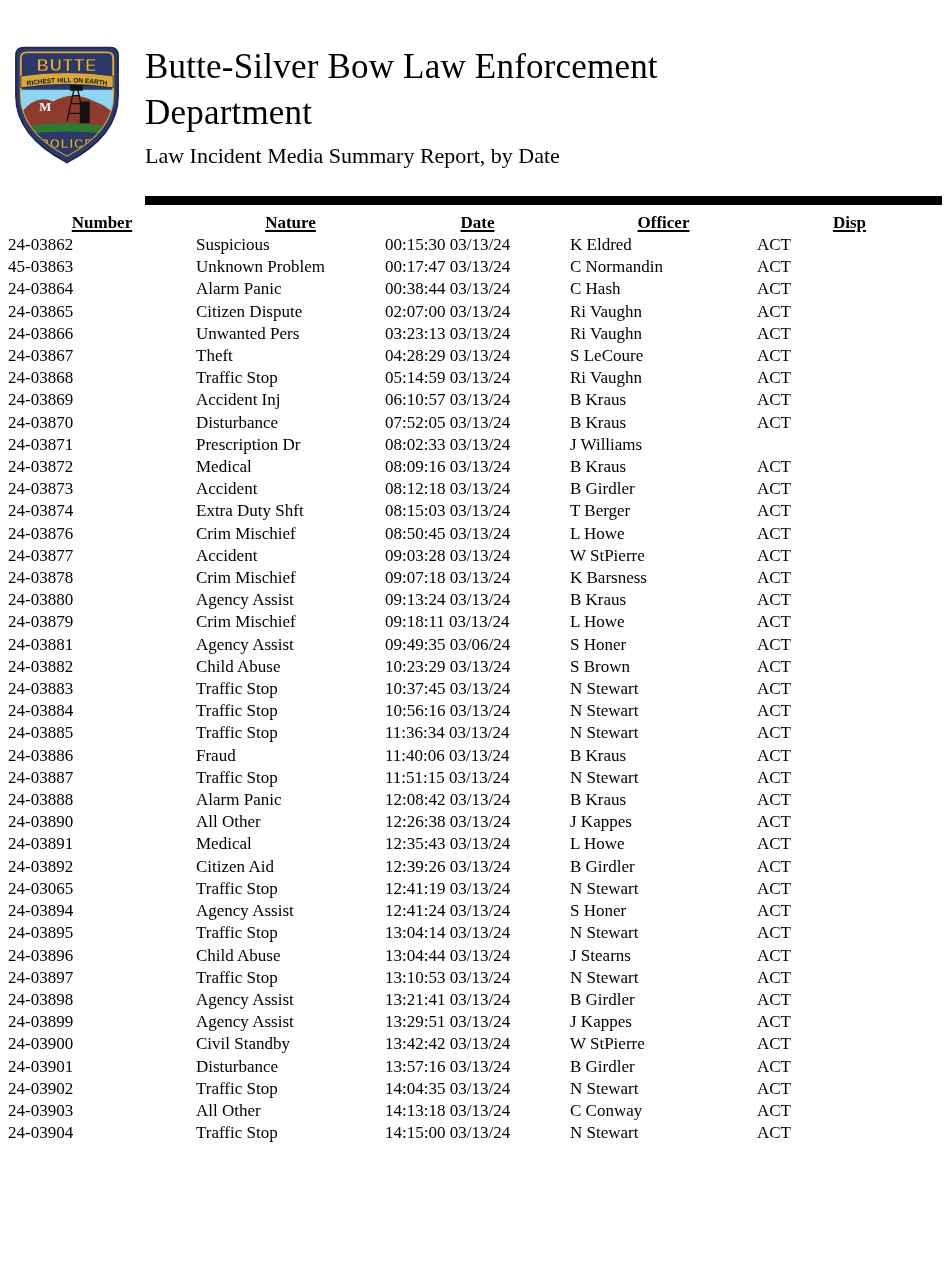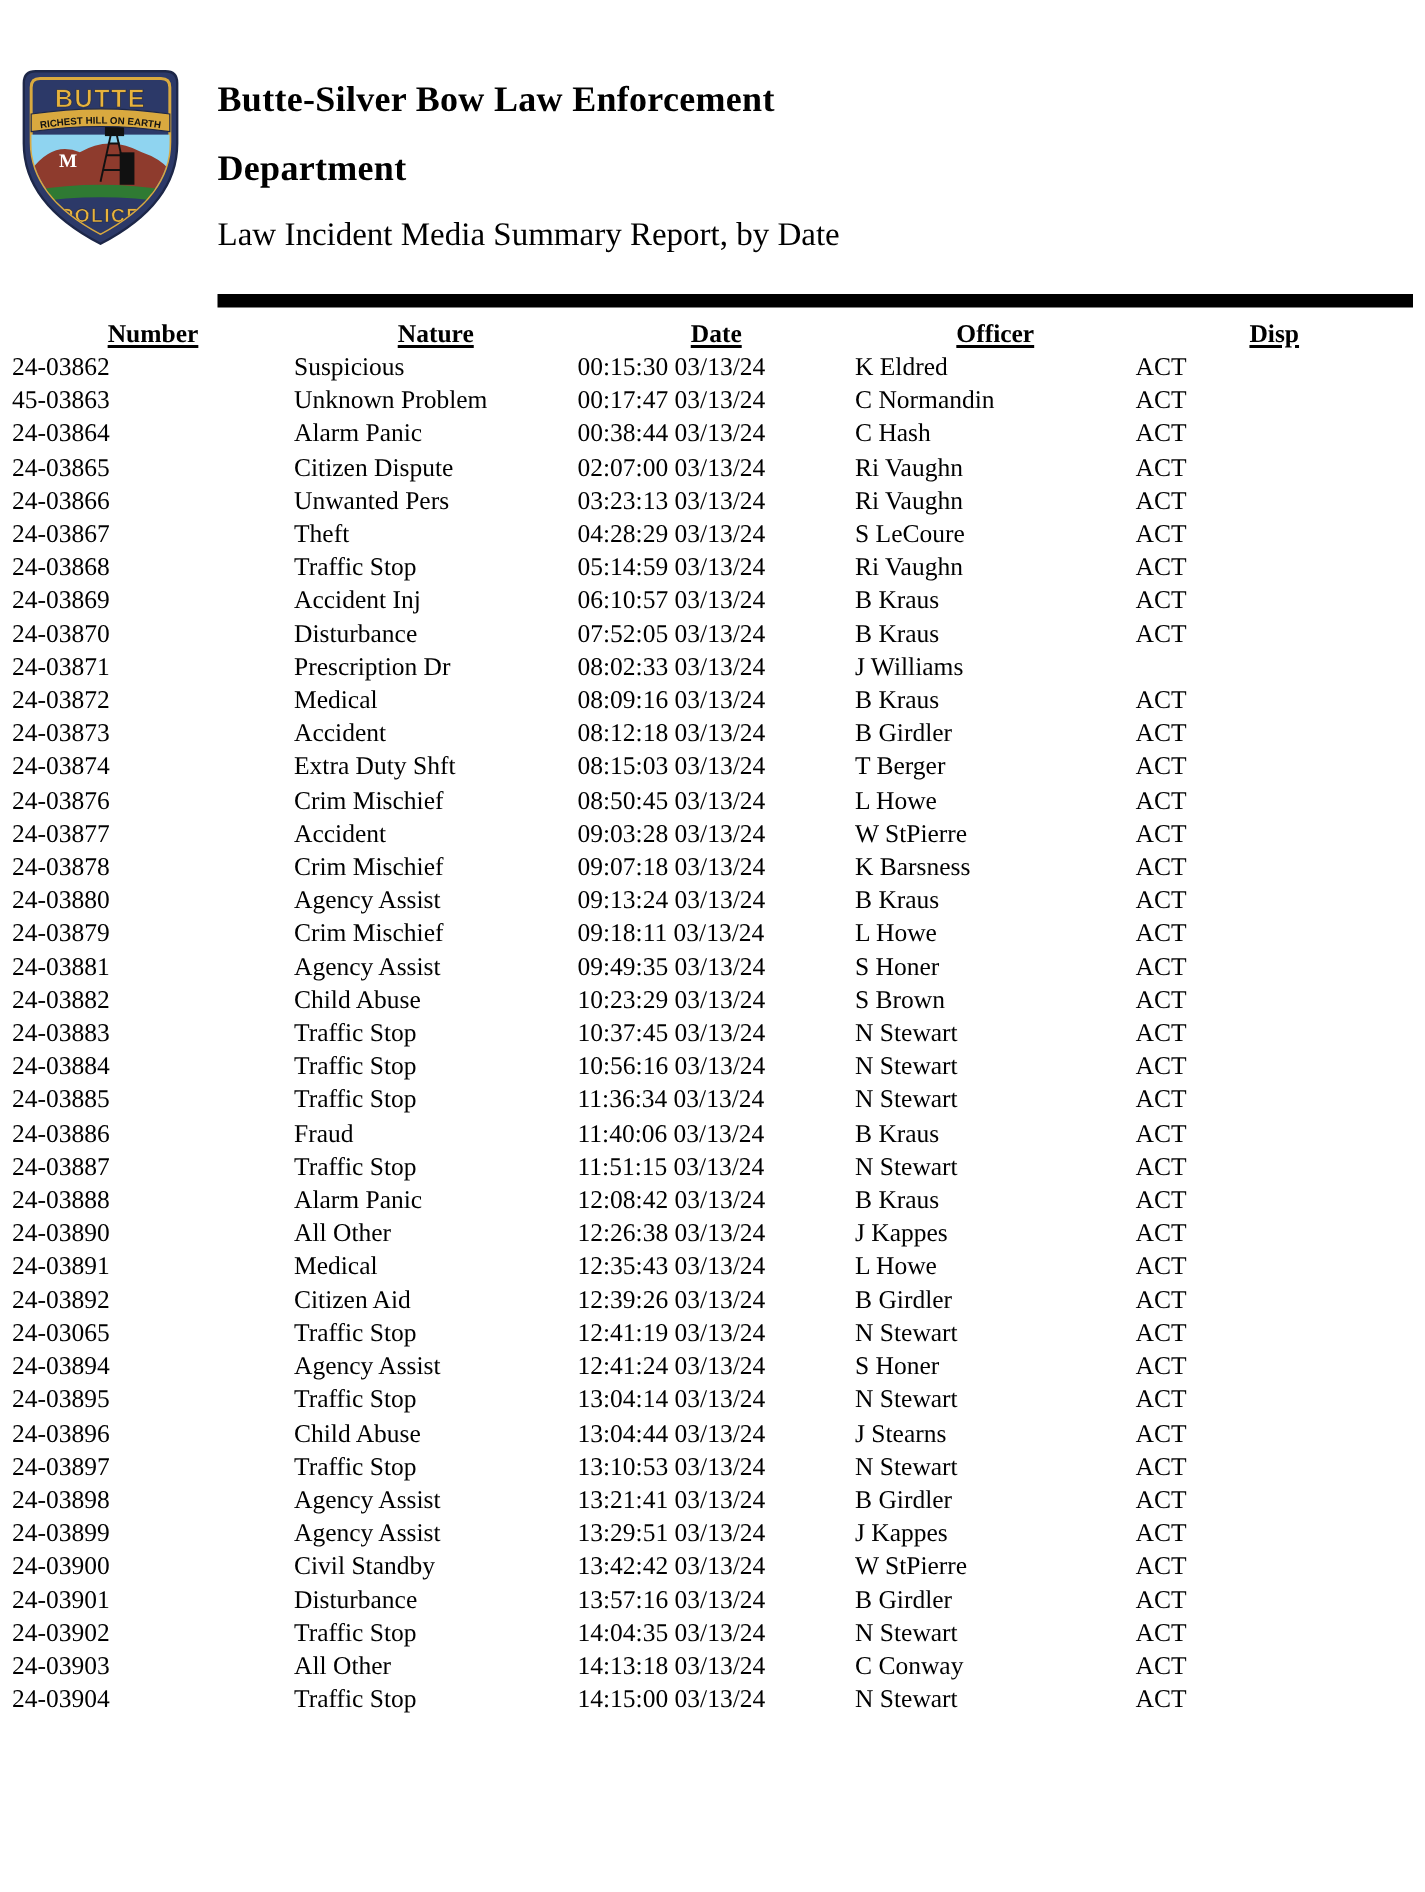--- a/index.html
+++ b/index.html
@@ -16,21 +16,21 @@
 
   
   .report-header { position: relative; min-height: 130px; }
   .badge-wrap {
     position: absolute; left: 8px; top: 2px;
     width: 118px; height: 121px;
   }
   .badge-wrap svg { width: 100%; height: 100%; display: block; }
   .titles { padding: 2px 8px 0 145px; }
   .title-line {
-    font-size: 24px; font-weight: 700; line-height: 46px;
+    font-size: 35px; font-weight: 400; line-height: 46px;
     letter-spacing: 0.2px;
   }
   .subtitle { font-size: 22px; line-height: 30px; margin-top: 5px; }
 
   
   .divider-bar {
     position: absolute; left: 145px; right: 8px; top: 154px;
     height: 9px; background: #000;
   }
   .divider-spacer { height: 172px; }
@@ -272,21 +272,21 @@
         <tr>
       <td>24-03879</td>
       <td>Crim Mischief</td>
       <td>09:18:11 03/13/24</td>
       <td>L Howe</td>
       <td>ACT</td>
     </tr>
         <tr>
       <td>24-03881</td>
       <td>Agency Assist</td>
-      <td>09:49:35 03/13/24</td>
+      <td>09:49:35 03/06/24</td>
       <td>S Honer</td>
       <td>ACT</td>
     </tr>
         <tr>
       <td>24-03882</td>
       <td>Child Abuse</td>
       <td>10:23:29 03/13/24</td>
       <td>S Brown</td>
       <td>ACT</td>
     </tr>

